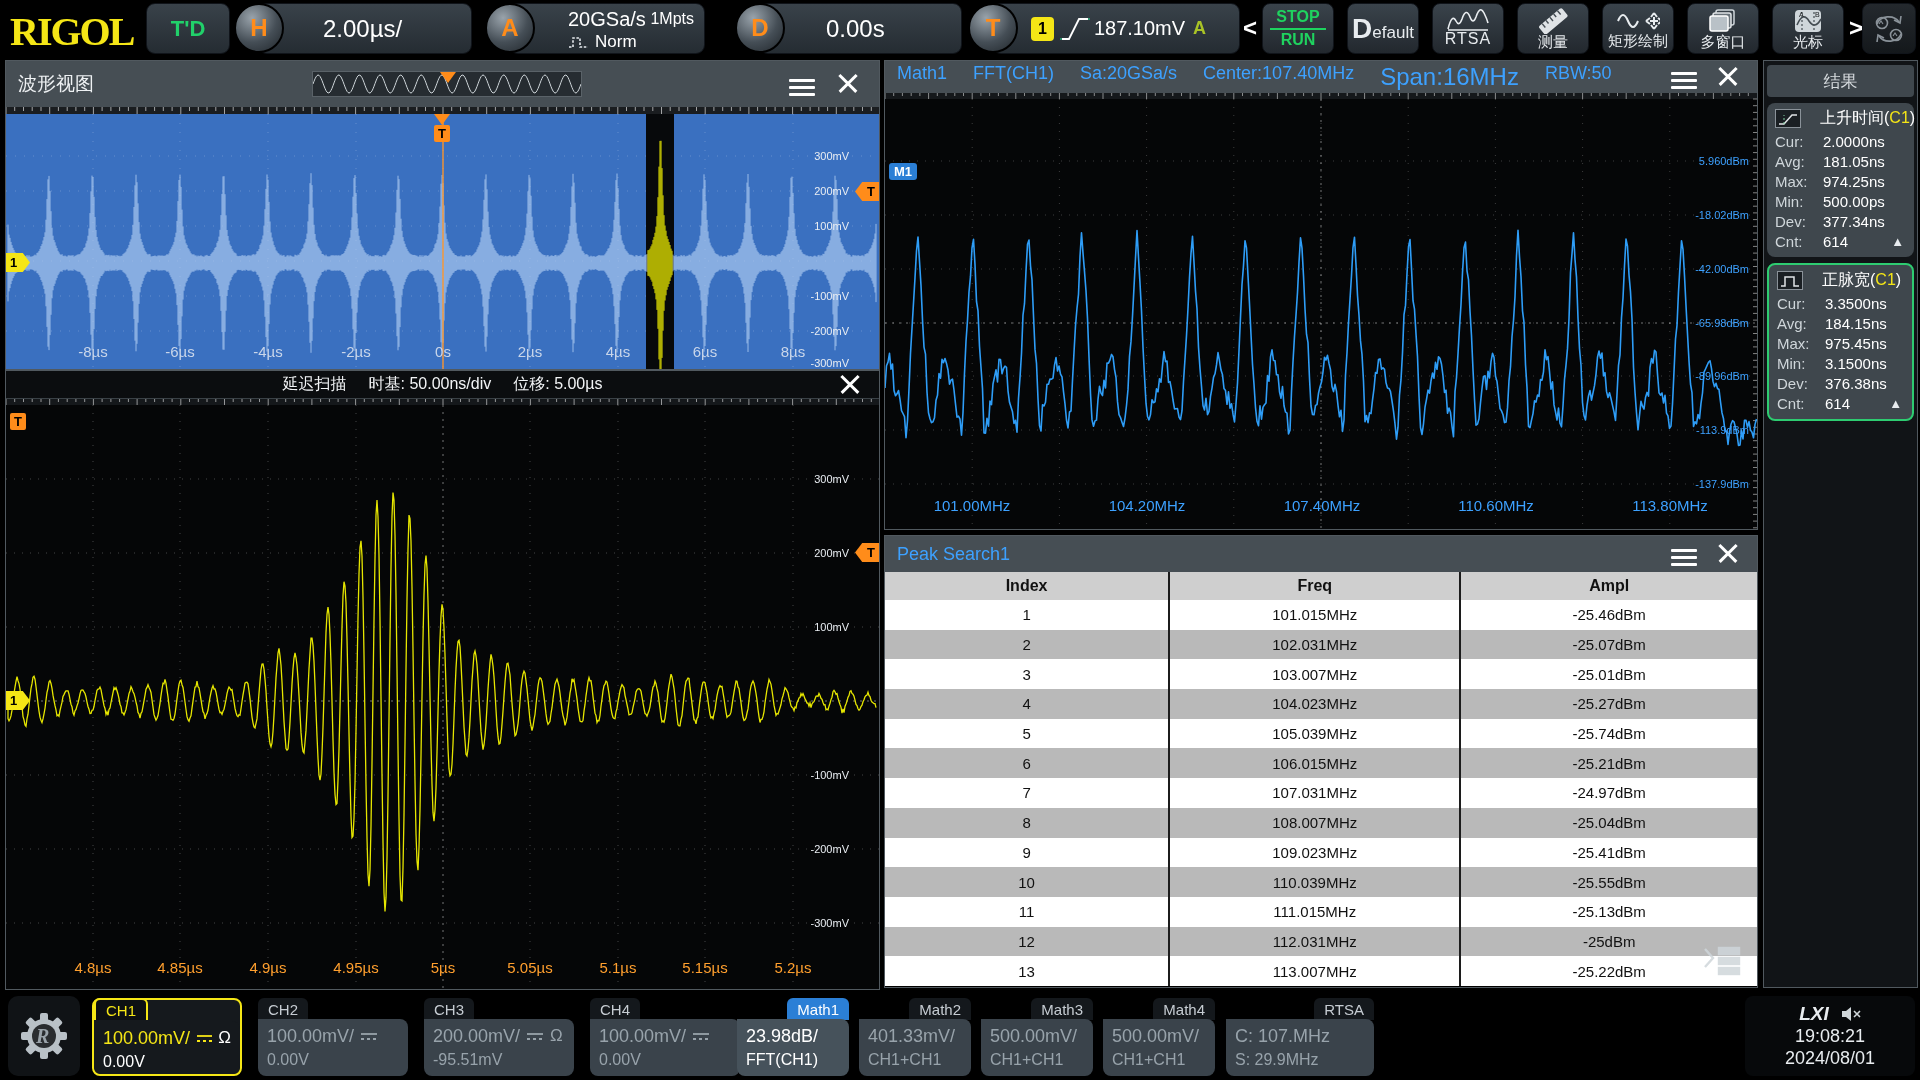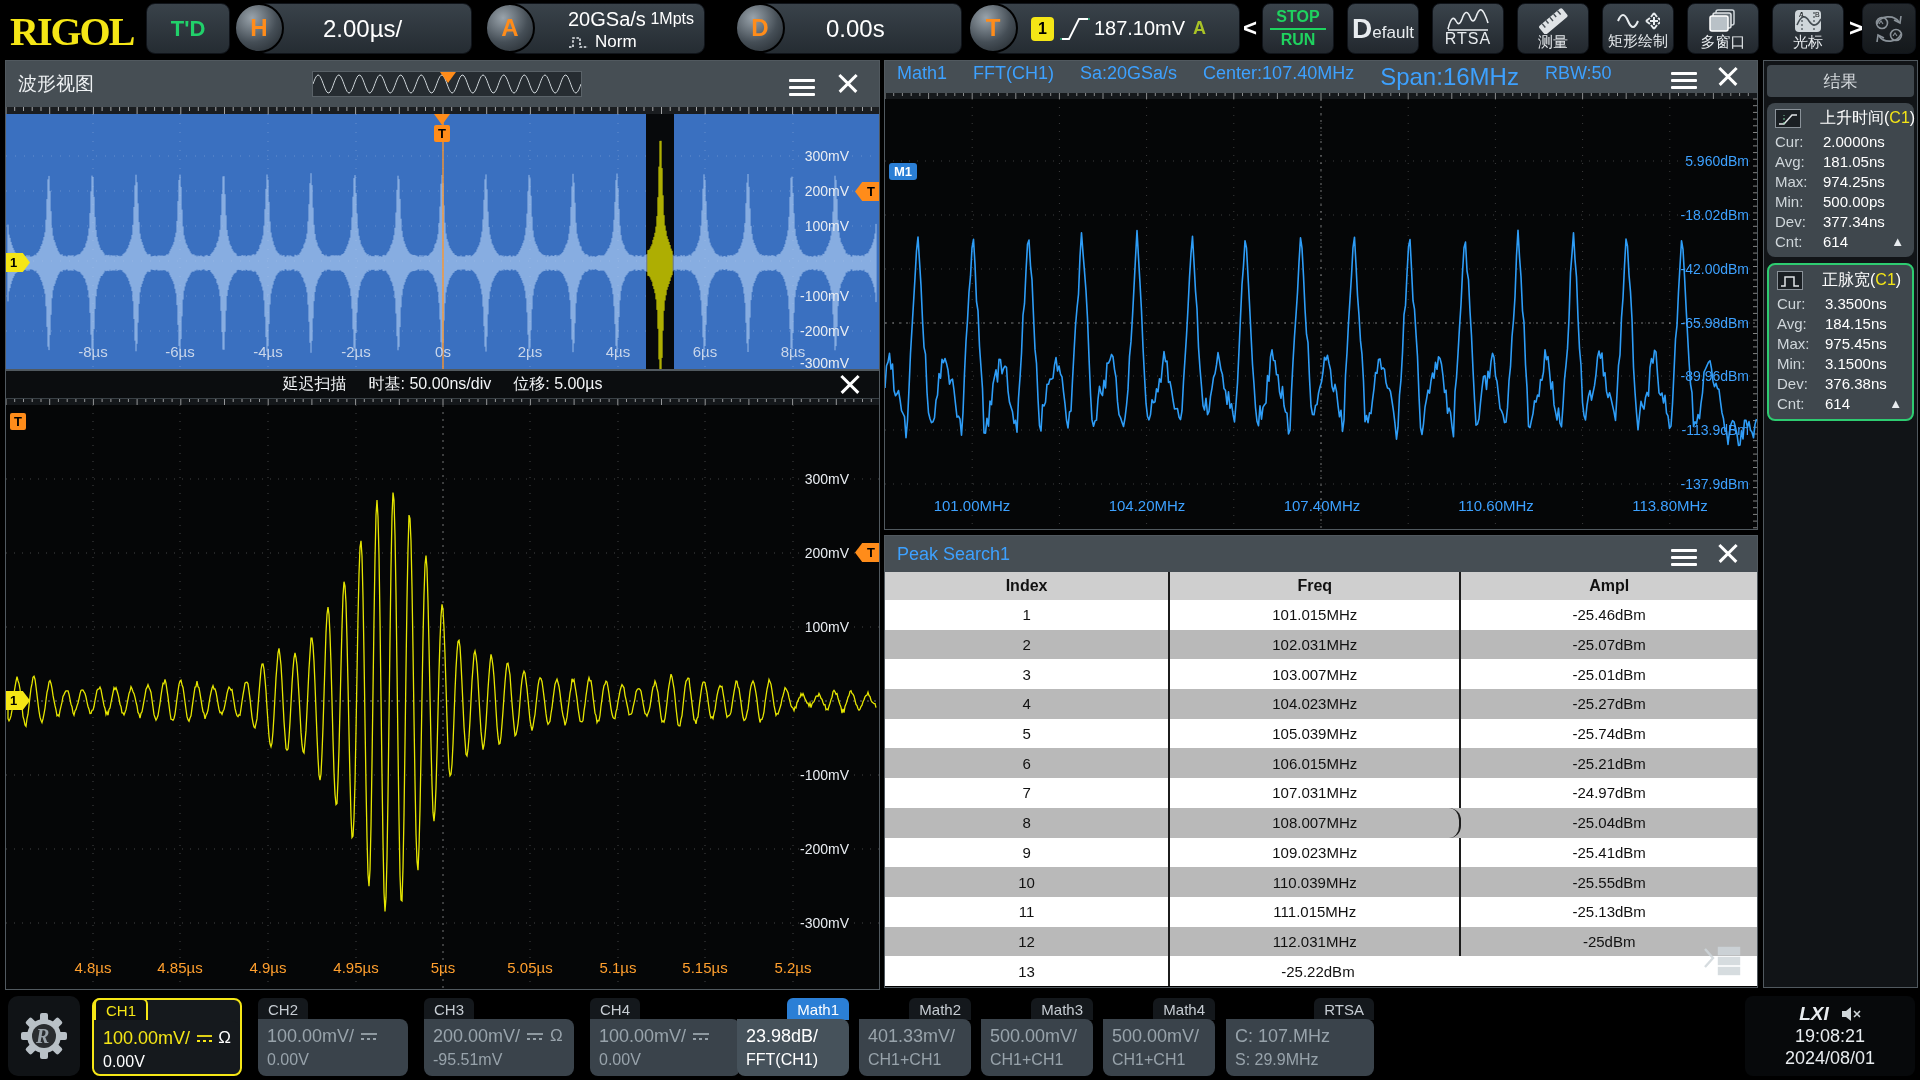--- a/index.html
+++ b/index.html
@@ -40,21 +40,21 @@
   .ptitle { font-size:19px; color:#eef1f3; margin-left:12px; }
   .bluetitle { color:#3da1ff; font-size:18px; }
   .menu-ic { position:absolute; width:26px; height:18px; top:50%; transform:translateY(-50%); }
   .menu-ic div { height:3px; background:#fff; margin:4px 0; border-radius:1px; }
   .close-ic { position:absolute; width:22px; height:22px; top:50%; transform:translateY(-50%); }
   .close-ic::before, .close-ic::after { content:""; position:absolute; left:-1px; top:9px;
        width:24px; height:2.6px; background:#fff; }
   .close-ic::before { transform:rotate(45deg); } .close-ic::after { transform:rotate(-45deg); }
 
   .axlx { position:absolute; transform:translateX(-50%); font-size:15px; white-space:nowrap; }
-  .axly { position:absolute; transform:translateY(-50%); font-size:14px; white-space:nowrap; text-align:right; }
+  .axly { position:absolute; transform:translateY(-50%); font-size:11px; white-space:nowrap; text-align:right; }
 
   
   #wv-plot { position:absolute; left:0; top:46px; width:873px; height:262px; background:#3a70c0; overflow:hidden; }
   #wv-strip { position:absolute; left:306px; top:10px; width:270px; height:26px;
               background:#262c31; border:1px solid #5a6268; }
   .tri-down { width:0; height:0; border-left:8px solid transparent; border-right:8px solid transparent;
               border-top:11px solid #ff8c1a; position:absolute; }
   .t-tag { position:absolute; background:#ff8c1a; color:#000; font-weight:bold; font-size:13px;
            width:16px; height:17px; display:flex; align-items:center; justify-content:center; border-radius:2px; }
   .ch-arrow { position:absolute; width:24px; height:19px; background:#f5e616; color:#000;
@@ -446,21 +446,21 @@
         <div class="pk-cell" style="width: 33.4%;">106.015MHz</div>
         <div class="pk-cell" style="width: 33.9%;">-25.21dBm</div>
       </div>
       <div class="pk-row" style="background: rgb(255, 255, 255);">
         <div class="pk-cell" style="width: 32.7%;">7</div>
         <div class="pk-cell" style="width: 33.4%;">107.031MHz</div>
         <div class="pk-cell" style="width: 33.9%;">-24.97dBm</div>
       </div>
       <div class="pk-row" style="background: rgb(185, 185, 185);">
         <div class="pk-cell" style="width: 32.7%;">8</div>
-        <div class="pk-cell" style="width: 33.4%; border-radius: 12px;">108.007MHz</div>
+        <div class="pk-cell" style="width: 33.4%;">108.007MHz</div>
         <div class="pk-cell" style="width: 33.9%;">-25.04dBm</div>
       </div>
       <div class="pk-row" style="background: rgb(255, 255, 255);">
         <div class="pk-cell" style="width: 32.7%;">9</div>
         <div class="pk-cell" style="width: 33.4%;">109.023MHz</div>
         <div class="pk-cell" style="width: 33.9%;">-25.41dBm</div>
       </div>
       <div class="pk-row" style="background: rgb(185, 185, 185);">
         <div class="pk-cell" style="width: 32.7%;">10</div>
         <div class="pk-cell" style="width: 33.4%;">110.039MHz</div>
@@ -471,20 +471,21 @@
         <div class="pk-cell" style="width: 33.4%;">111.015MHz</div>
         <div class="pk-cell" style="width: 33.9%;">-25.13dBm</div>
       </div>
       <div class="pk-row" style="background: rgb(185, 185, 185);">
         <div class="pk-cell" style="width: 32.7%;">12</div>
         <div class="pk-cell" style="width: 33.4%;">112.031MHz</div>
         <div class="pk-cell" style="width: 33.9%;">-25dBm</div>
       </div>
       <div class="pk-row" style="background: rgb(255, 255, 255);">
         <div class="pk-cell" style="width: 32.7%;">13</div>
+        <div class="pk-cell" style="width: 33.4%;">113.007MHz</div>
         <div class="pk-cell" style="width: 33.9%;">-25.22dBm</div>
       </div>
     </div>
   <svg class="pk-more" width="42" height="34">
     <g stroke="#cfd6da" fill="none" stroke-width="2.4">
       <path d="M4,4 l8,9 l-8,9"></path>
       <rect x="18" y="3" width="20" height="6" fill="#cfd6da"></rect>
       <rect x="18" y="13" width="20" height="6" fill="#cfd6da"></rect>
       <rect x="18" y="23" width="20" height="6" fill="#cfd6da"></rect>
     </g>

